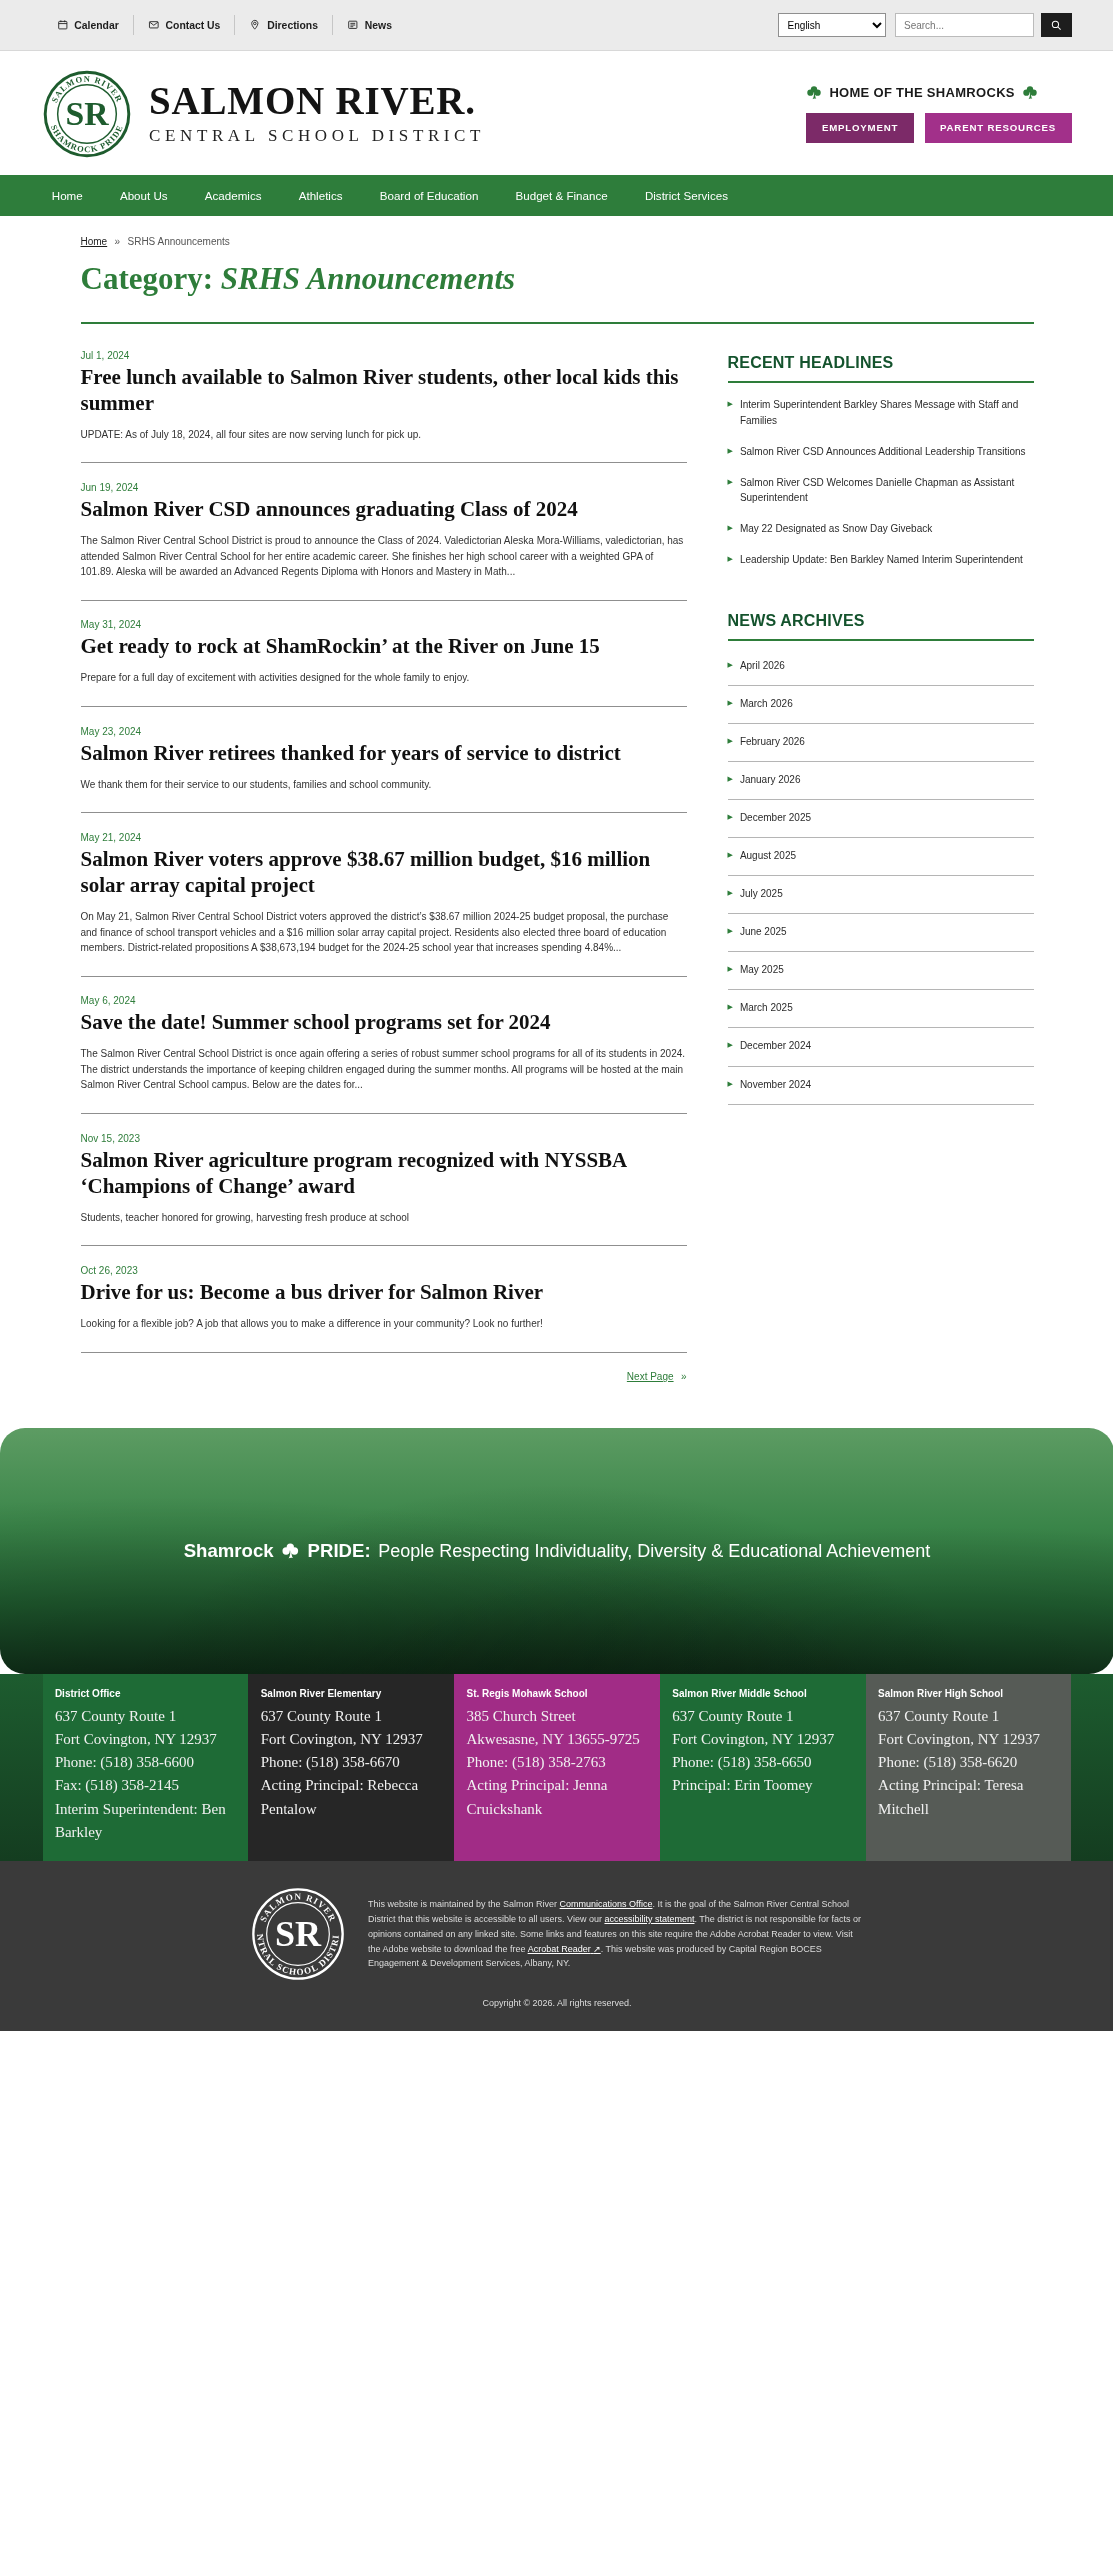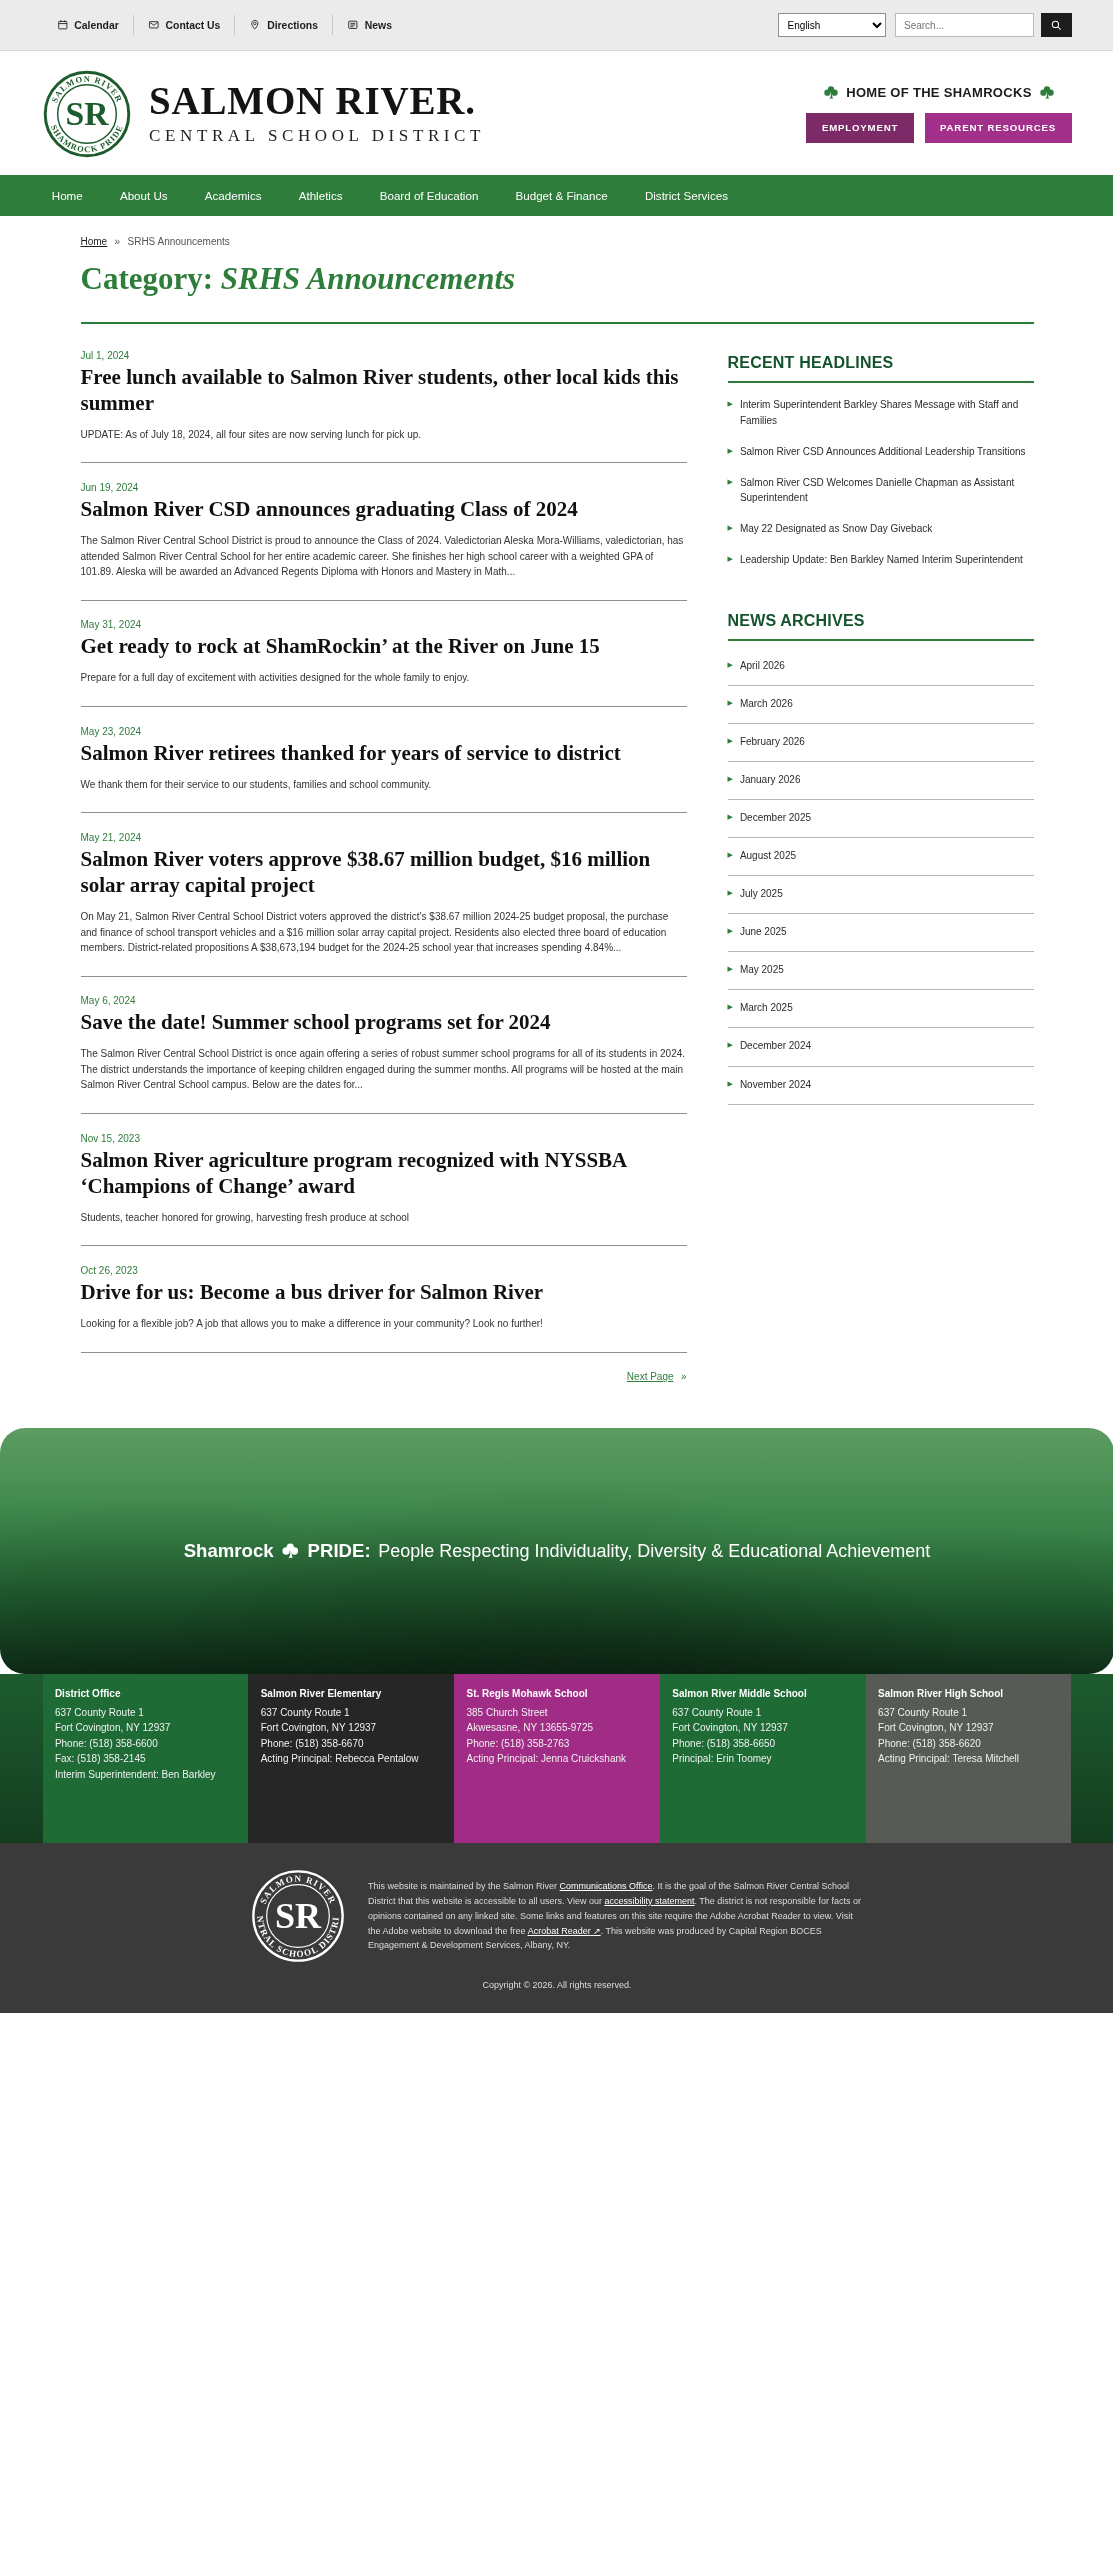--- a/index.html
+++ b/index.html
@@ -26,21 +26,21 @@
   
   .site-header { padding: 18.6px 0 17px; }
   .header-inner { display: flex; align-items: center; justify-content: space-between; width: 1029px; margin: 0 auto; }
   .header-left { display: flex; align-items: center; gap: 18.6px; }
   .logo-badge { width: 88px; height: 88px; }
   .arc-text { font-family: "Liberation Serif", "DejaVu Serif", serif; font-size: 11.5px; font-weight: bold; fill: #1e5c2e; letter-spacing: 1.5px; }
   .sr-text { font-family: "Liberation Serif", "DejaVu Serif", serif; font-size: 46px; font-weight: bold; fill: #1e5c2e; }
   .logo-badge.white .arc-text, .logo-badge.white .sr-text { fill: #fff; }
   .district-name { font-family: "Liberation Serif", "DejaVu Serif", serif; font-size: 39px; font-weight: bold; letter-spacing: 0.8px; color: #141414; line-height: 1; }
   .district-subtitle { font-family: "Liberation Serif", "DejaVu Serif", serif; font-size: 17px; letter-spacing: 4.6px; color: #222; margin-top: 5.4px; }
-  .header-right { display: flex; flex-direction: column; align-items: center; gap: 12.4px; }
+  .header-right { display: flex; flex-direction: column; align-items: flex-start; gap: 12.4px; }
   .tagline { display: flex; align-items: center; gap: 7px; font-size: 13px; font-weight: bold; color: #1b1b1b; letter-spacing: 0.3px; }
   .shamrock { width: 16px; height: 16px; color: #2e7d3a; }
   .header-buttons { display: flex; gap: 10.8px; }
   .hdr-btn { color: #fff; font-size: 9.7px; font-weight: bold; letter-spacing: 0.8px; padding: 9.3px 15.5px; border: none; cursor: pointer; font-family: inherit; }
   .btn-employment { background: #7c2a68; }
   .btn-parent { background: #a2308a; }
 
   
   .mainnav { background: #2e7d3b; }
   .nav-inner { width: 1029px; margin: 0 auto; display: flex; }
@@ -86,21 +86,21 @@
   .banner-text { position: absolute; inset: 0; display: flex; align-items: center; justify-content: center; gap: 7.7px; color: #fff; }
   .banner-text .b { font-weight: bold; font-size: 18.6px; }
   .banner-text .t { font-size: 18px; }
   .banner-text .shamrock { color: #fff; width: 18.6px; height: 18.6px; }
 
   
   .schools-footer { background: linear-gradient(180deg, #1d5c2f, #143d20); padding: 0; }
   .schools-row { width: 1029px; margin: 0 auto; display: flex; }
   .school { flex: 1; padding: 14px 12.4px 17px; color: #fff; min-height: 169px; }
   .school .school-name { font-size: 10px; font-weight: bold; margin-bottom: 5.4px; }
-  .school .school-details { font-size: 10px; line-height: 1.55; white-space: pre-line; color: #f1f1f1; }
+  .school .school-details { font-size: 15px; line-height: 1.55; white-space: pre-line; color: #f1f1f1; font-family: Liberation Serif, serif; }
   .s-green { background: #1e6b36; }
   .s-dark { background: #262626; }
   .s-magenta { background: #a12c86; }
   .s-gray { background: #565b56; }
 
   
   .site-footer { background: #3a3a3a; color: #ddd; padding: 26px 0 23px; }
   .footer-inner { display: flex; align-items: center; justify-content: center; gap: 23px; }
   .footer-logo { width: 94px; height: 94px; flex: 0 0 auto; }
   .footer-about { width: 495px; font-size: 9px; line-height: 1.65; }

